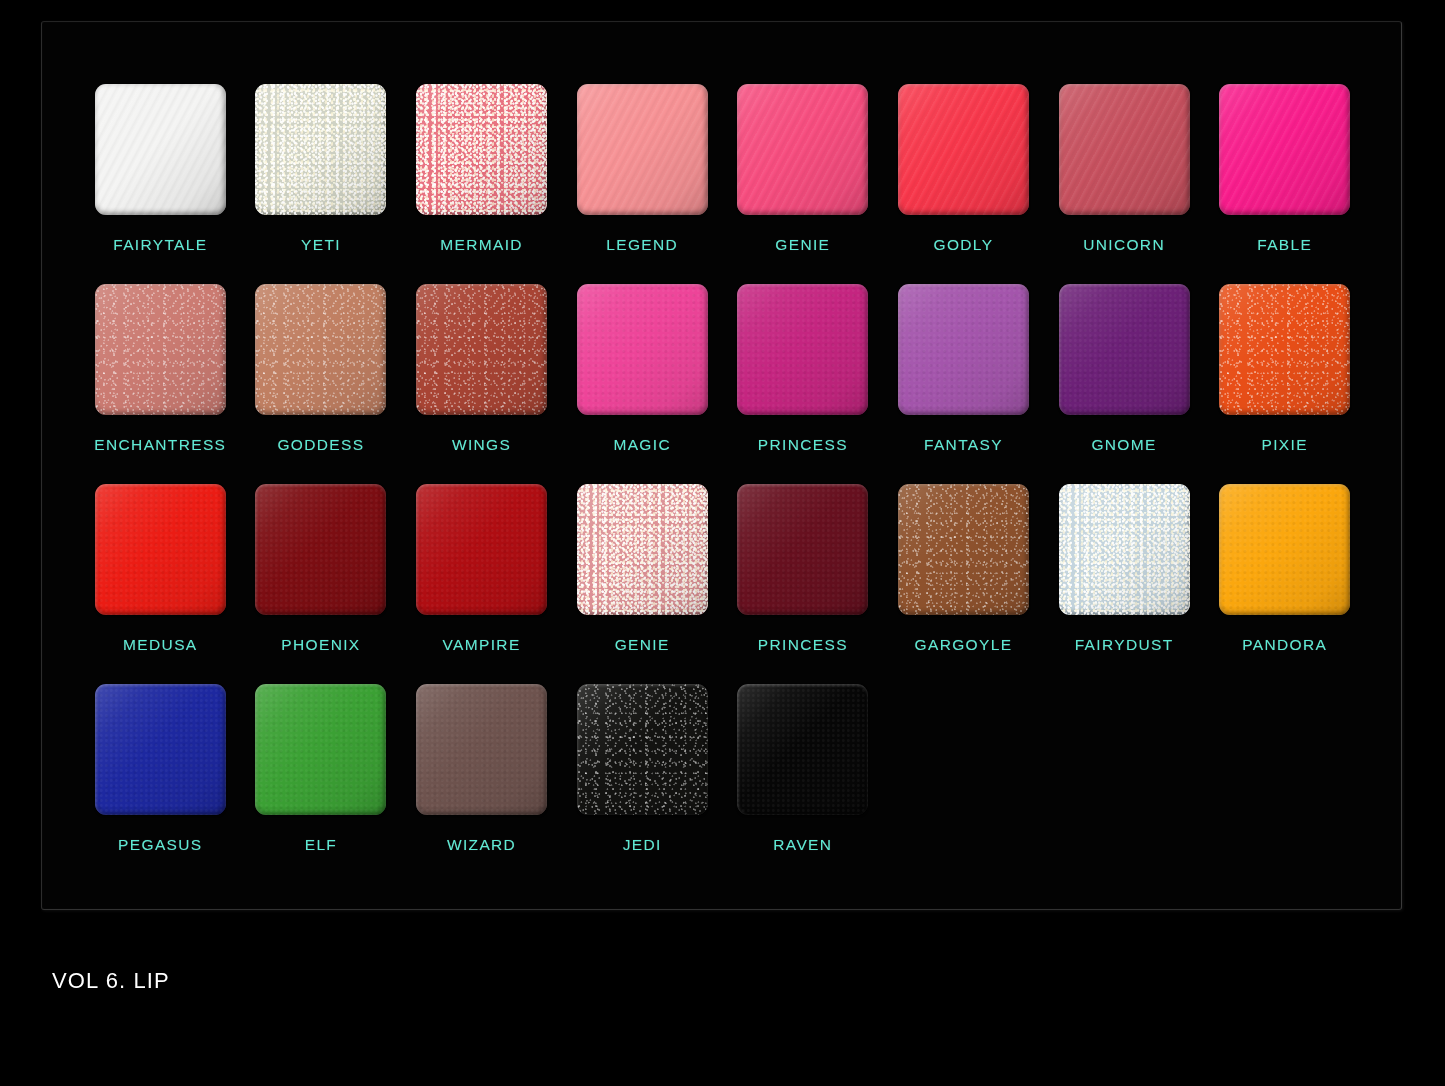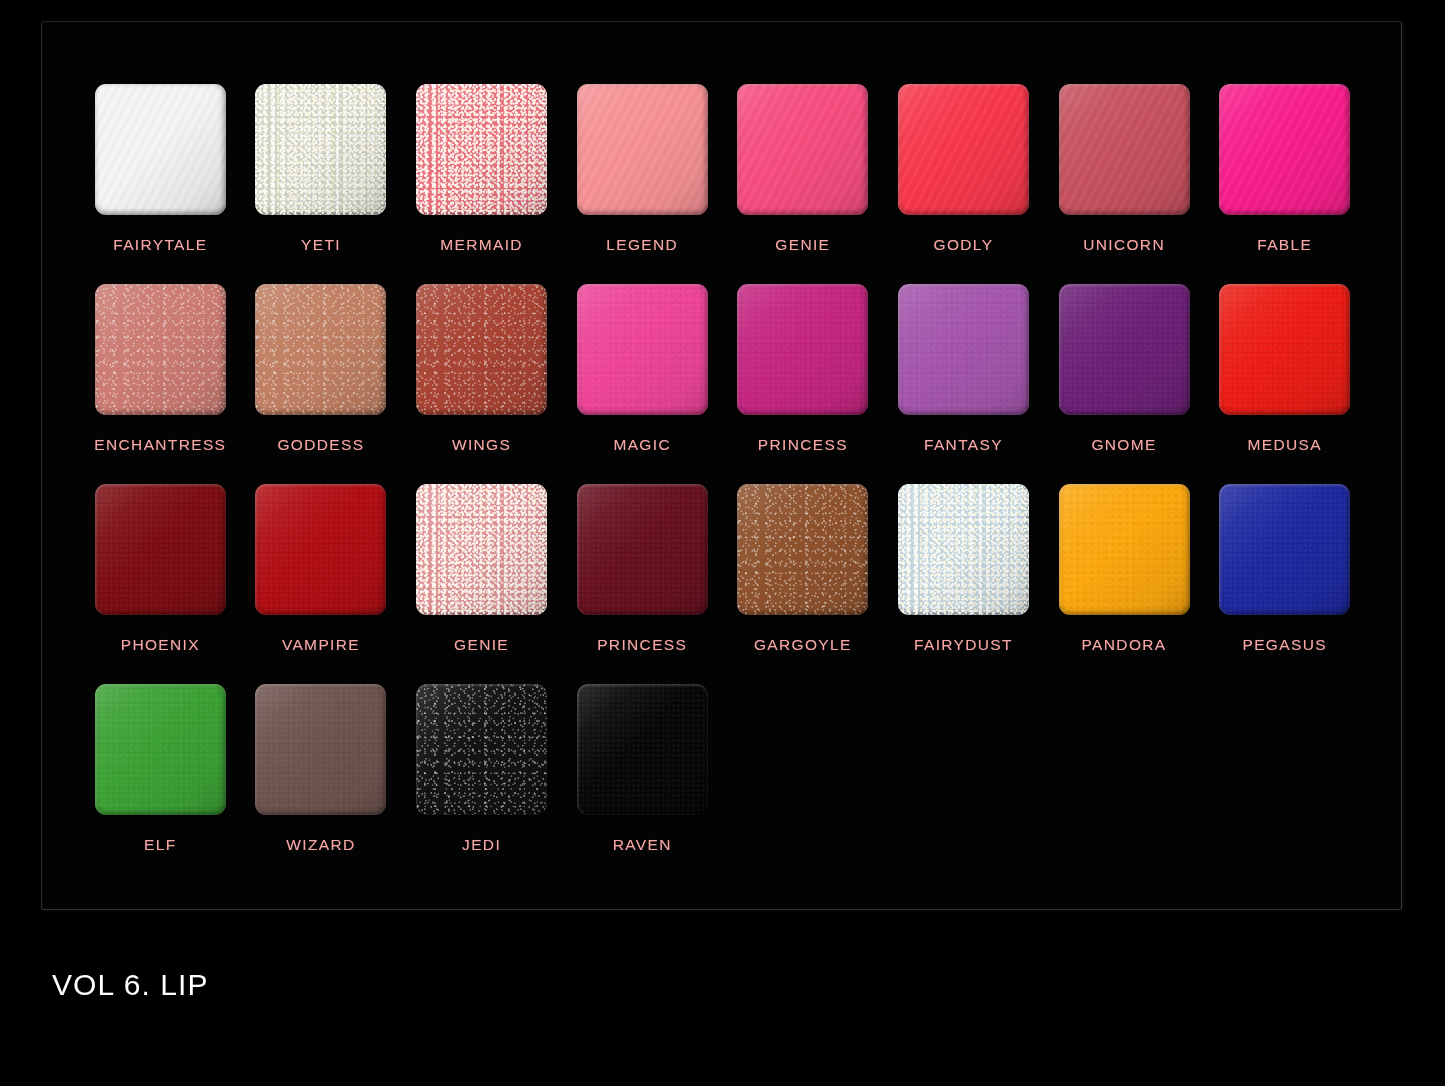--- a/index.html
+++ b/index.html
@@ -171,32 +171,32 @@
       radial-gradient(circle at 25% 30%, rgba(255,255,255,0.045) 1px, transparent 2px),
       radial-gradient(circle at 70% 65%, rgba(0,0,0,0.05) 1px, transparent 2px);
     background-size: 5px 5px, 7px 7px;
     pointer-events: none;
   }
 
   .pan-label {
     margin-top: 21px;
     font-size: 15.5px;
     letter-spacing: 1.35px;
-    color: #fca5a5;
+    color: #5eead4;
     font-weight: 300;
     text-align: center;
     white-space: nowrap;
     text-shadow: 0 0 1px rgba(255,255,255,0.25);
   }
 
   #palette-title {
     position: absolute;
     left: 52px;
     top: 968px;
-    font-size: 30px;
+    font-size: 22px;
     letter-spacing: 1.1px;
     color: #ffffff;
     font-weight: 300;
     white-space: nowrap;
   }
 </style>
 </head>
 <body>
 
 <div id="palette-stage">
@@ -289,20 +289,26 @@
           <div class="pan-label">FANTASY</div>
         </div>
         <div class="pan-cell">
           <div class="pan-swatch-wrap">
             <div class="pan-swatch finish-matte" style="background-color: rgb(108, 32, 119);"></div>
           </div>
           <div class="pan-label">GNOME</div>
         </div>
         <div class="pan-cell">
           <div class="pan-swatch-wrap">
+            <div class="pan-swatch finish-shimmer" style="background-color: rgb(232, 78, 23);"></div>
+          </div>
+          <div class="pan-label">PIXIE</div>
+        </div>
+        <div class="pan-cell">
+          <div class="pan-swatch-wrap">
             <div class="pan-swatch finish-matte" style="background-color: rgb(236, 28, 20);"></div>
           </div>
           <div class="pan-label">MEDUSA</div>
         </div>
         <div class="pan-cell">
           <div class="pan-swatch-wrap">
             <div class="pan-swatch finish-matte" style="background-color: rgb(124, 13, 18);"></div>
           </div>
           <div class="pan-label">PHOENIX</div>
         </div>

